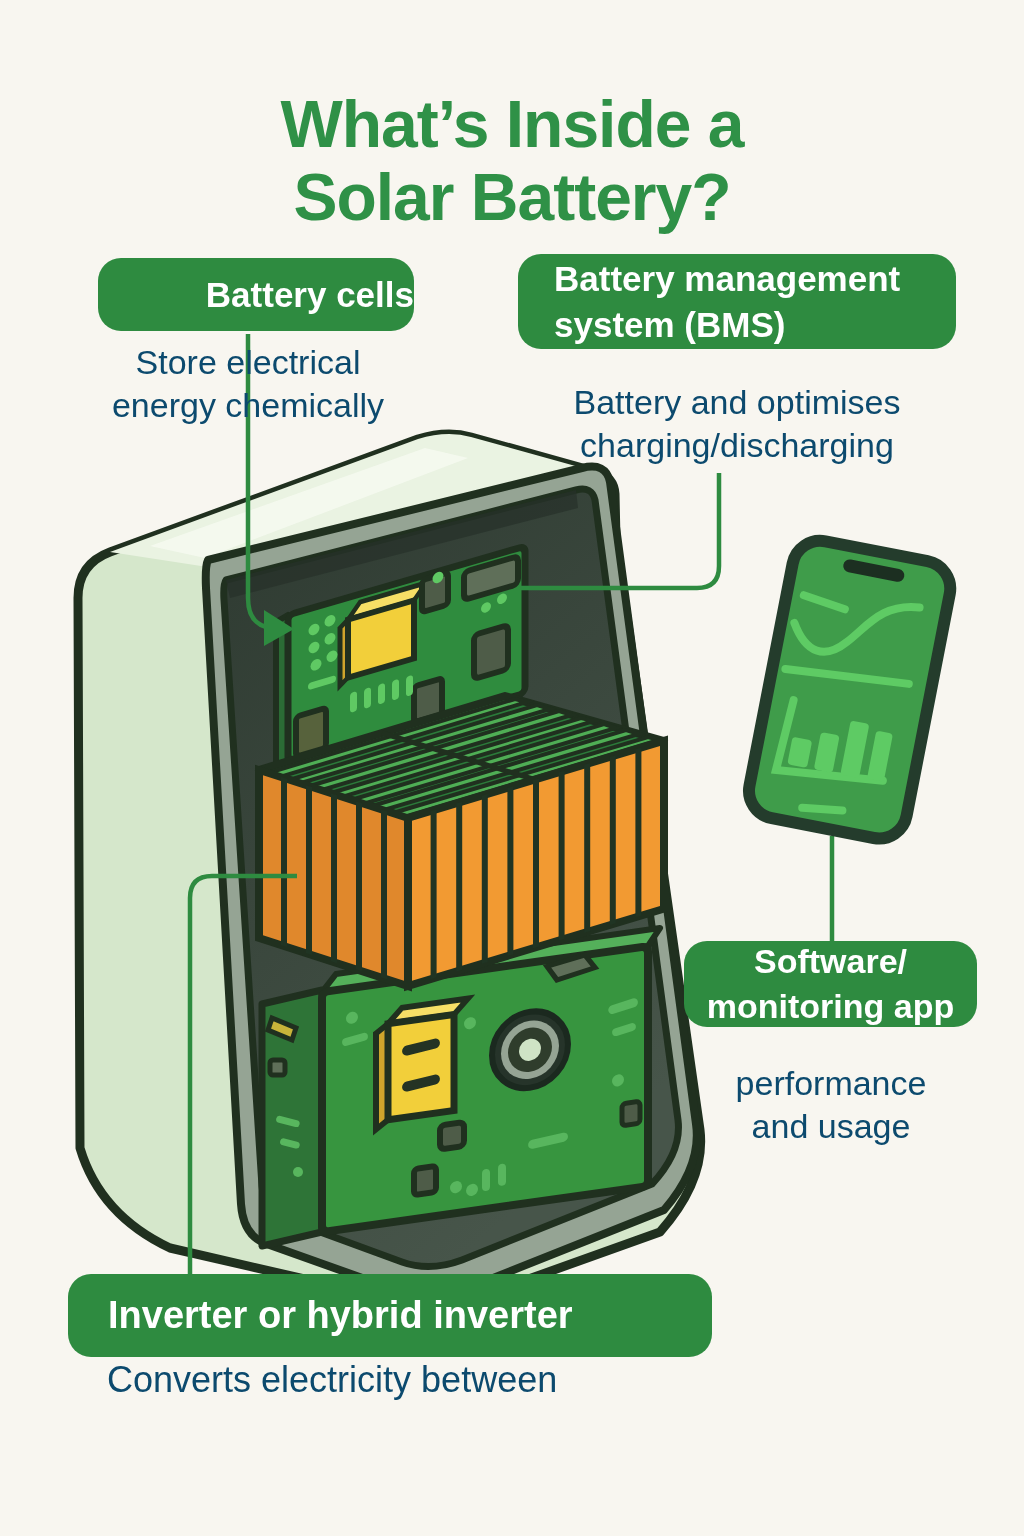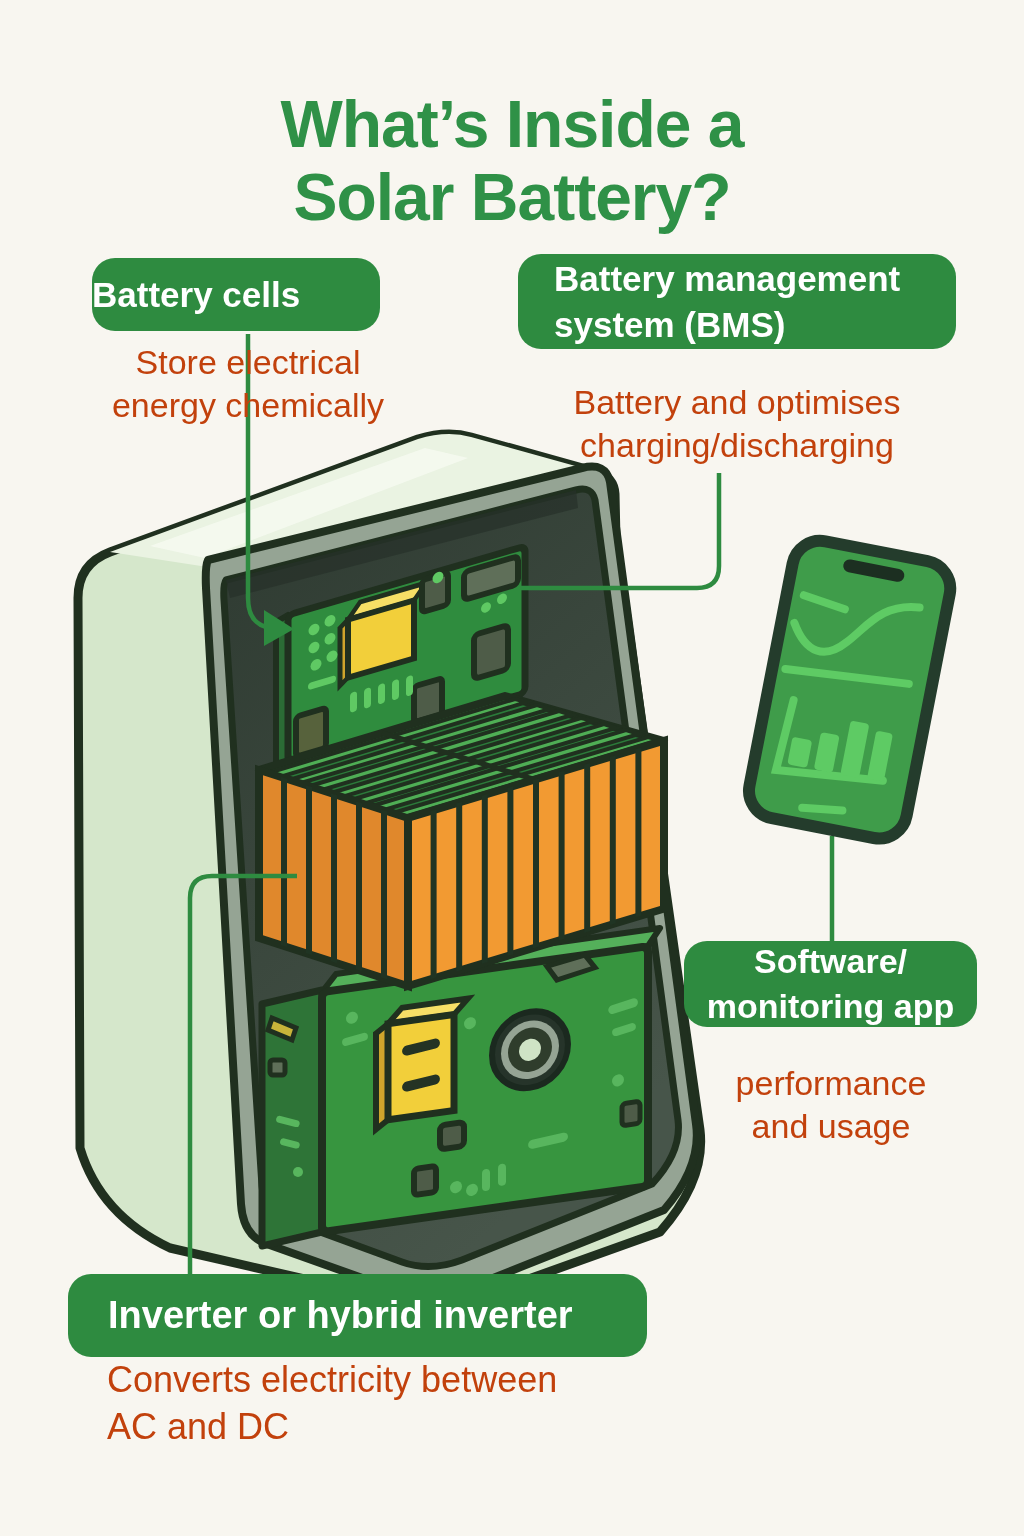--- a/index.html
+++ b/index.html
@@ -13,26 +13,26 @@
     position:absolute;left:0;top:44px;width:1024px;text-align:center;
     color:#2f9147;font-weight:700;font-size:66px;line-height:1.1;letter-spacing:-1px;
   }
   .title .line{display:block;}
   .pill{
     position:absolute;background:#2e8b40;color:#ffffff;font-weight:700;
     border-radius:23px;display:flex;flex-direction:column;justify-content:center;
     box-sizing:border-box;
   }
   .pill .line{display:block;}
-  #pill-battery{left:92px;top:258px;width:288px;height:73px;font-size:35px;align-items:flex-start;}
+  #pill-battery{left:98px;top:258px;width:316px;height:73px;font-size:35px;align-items:flex-end;}
   #pill-bms{left:518px;top:254px;width:438px;height:95px;font-size:35px;line-height:1.3;padding-left:36px;align-items:flex-start;}
   #pill-software{left:684px;top:941px;width:293px;height:86px;font-size:34px;line-height:1.32;align-items:center;}
-  #pill-inverter{left:68px;top:1274px;width:579px;height:83px;font-size:38px;padding-left:40px;align-items:flex-start;}
+  #pill-inverter{left:68px;top:1274px;width:644px;height:83px;font-size:38px;padding-left:40px;align-items:flex-start;}
   .desc{
-    position:absolute;color:#c2410c;font-size:34px;line-height:1.27;
+    position:absolute;color:#0c4a6e;font-size:34px;line-height:1.27;
   }
   .desc .line{display:block;}
   #desc-battery{left:58px;top:341px;width:380px;text-align:center;}
   #desc-bms{left:517px;top:381px;width:440px;text-align:center;}
   #desc-software{left:686px;top:1062px;width:290px;text-align:center;}
   #desc-inverter{left:107px;top:1357px;width:500px;text-align:left;font-size:36px;line-height:1.3;}
 </style>
 </head>
 <body>
 
@@ -208,14 +208,13 @@
 <div class="desc" id="desc-software">
   <span class="line">performance</span>
   <span class="line">and usage</span>
 </div>
 
 <div class="pill" id="pill-inverter">
   <span class="line">Inverter or hybrid inverter</span>
 </div>
 <div class="desc" id="desc-inverter">
   <span class="line">Converts electricity between</span>
-  <span class="line">AC and DC</span>
 </div>
 
 </body></html>

